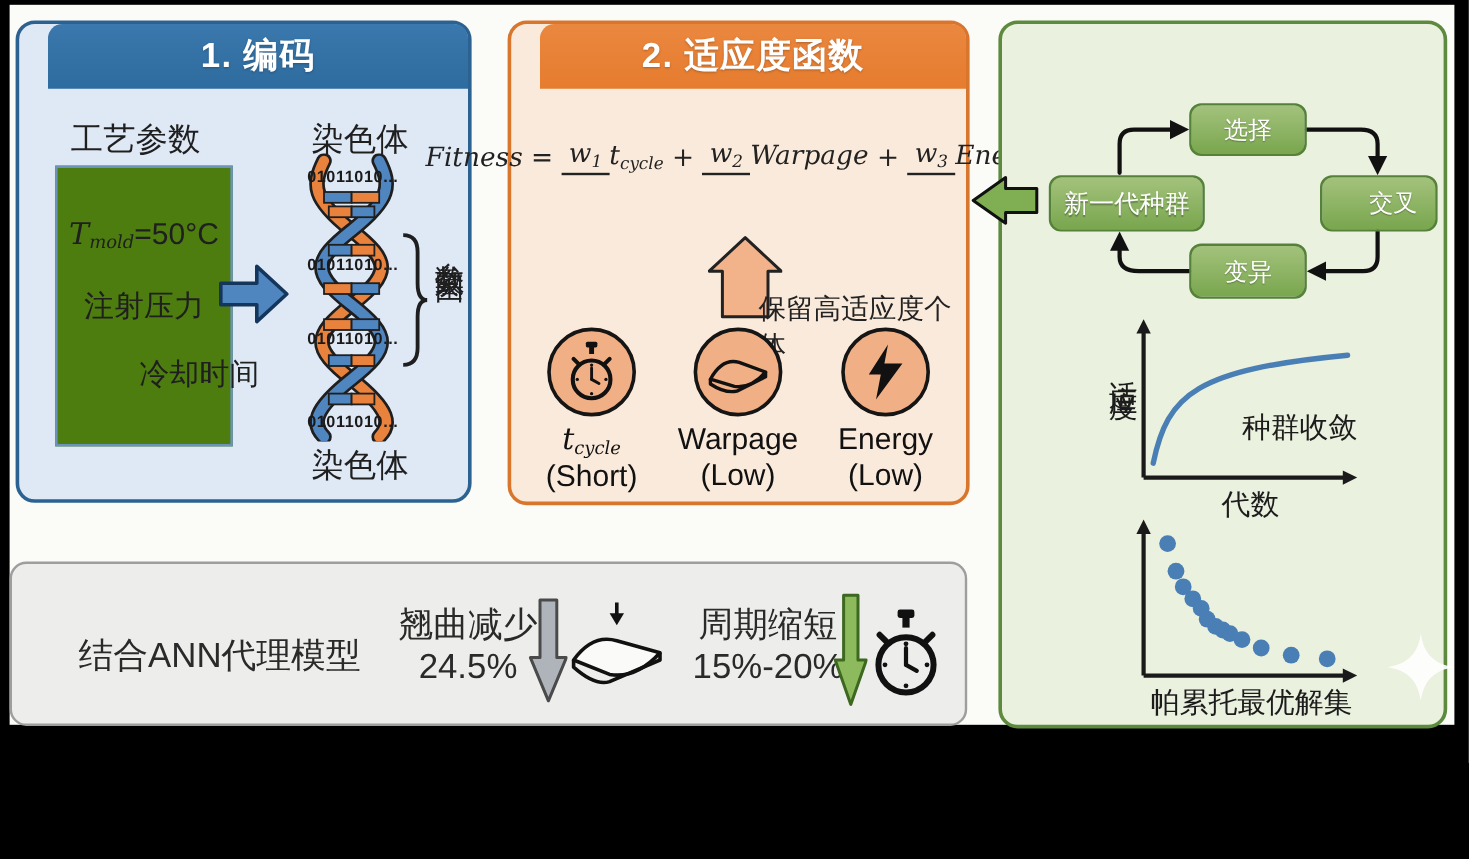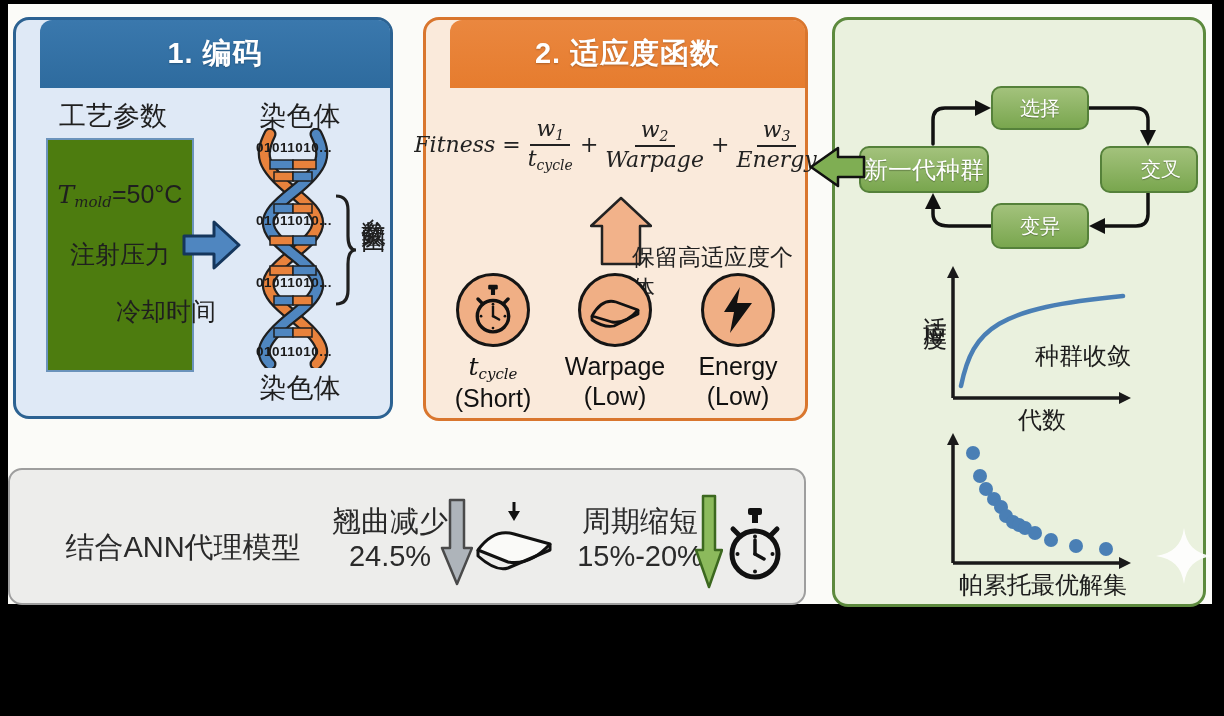--- a/index.html
+++ b/index.html
@@ -1,38 +1,38 @@
 <!DOCTYPE html>
 <html><head>
 <meta charset="utf-8">
 <style>
   html,body{margin:0;padding:0;}
   body{width:1224px;height:716px;background:#000;position:relative;
        font-family:"Liberation Sans","DejaVu Sans",sans-serif;color:#1f1f1f;}
   .canvas{position:absolute;left:8px;top:4px;width:1204px;height:600px;background:#fbfbf8;}
   .abs{position:absolute;}
   .panel{position:absolute;box-sizing:border-box;border-radius:16px;}
-  .panel-header{height:68px;border-radius:12px 12px 0 0;display:flex;align-items:center;justify-content:center;
+  .panel-header{height:54px;border-radius:12px 12px 0 0;display:flex;align-items:center;justify-content:center;
     color:#fff;font-size:29px;font-weight:bold;letter-spacing:1px;text-shadow:0 1px 2px rgba(0,0,0,.25);margin-left:24px;}
   
   .p1{left:5px;top:13px;width:380px;height:402px;background:#dfe9f6;border:3px solid #2c6292;}
   .p1 .panel-header{background:linear-gradient(#3a78ad,#2e6b9e);}
   .zh-label{font-size:27px;color:#1f1f1f;text-align:center;}
   .param-box{left:15px;top:118px;width:144px;height:230px;background:#4d7c0f;border:2px solid #6b93bb;margin-left:15px;}
   .param-line{position:absolute;left:0;width:100%;text-align:center;font-size:25px;}
   .math-i{font-family:"DejaVu Serif","Liberation Serif",serif;font-style:italic;}
   .sub{font-size:15px;vertical-align:-4px;}
   .dna-label{width:112px;text-align:center;font-size:13.5px;font-weight:bold;color:#1a1a1a;letter-spacing:.5px;}
   .vtext{writing-mode:vertical-rl;text-orientation:upright;font-size:25px;letter-spacing:4px;}
   
   .p2{left:415px;top:13px;width:385px;height:404px;background:#faeadb;border:3px solid #d9762e;}
   .p2 .panel-header{background:linear-gradient(#ea873f,#e67c2e);}
   .formula{left:0;top:96px;width:100%;display:flex;align-items:center;justify-content:center;gap:7px;
     font-family:"DejaVu Serif","Liberation Serif",serif;font-style:italic;font-size:22px;color:#222;}
-  .frac{display:inline-flex;flex-direction:column;align-items:center;line-height:1.15;}
+  .frac{display:inline-flex;flex-direction:row;align-items:center;line-height:1.15;}
   .frac .num{border-bottom:2.5px solid #222;padding:0 6px 1px;}
   .fsub{font-size:14px;vertical-align:-4px;}
   .keep-label{font-size:23px;color:#222;}
   .icon-block{position:absolute;width:120px;text-align:center;}
   .icon-circle{width:74px;height:74px;border-radius:50%;background:#f0af85;border:3.5px solid #151515;
     margin:0 auto;display:flex;align-items:center;justify-content:center;box-sizing:border-box;}
   .icon-label{font-size:25px;line-height:1.2;margin-top:4px;color:#111;}
   
   .p3{left:824px;top:13px;width:374px;height:590px;background:#eaf1de;border:3px solid #5d8a3e;}
   .p3 .panel-header{background:linear-gradient(#7aa553,#69963f);}
@@ -221,21 +221,21 @@
             <circle cx="216" cy="520" r="7"></circle>
             <circle cx="241" cy="526" r="7"></circle>
           <circle cx="271" cy="529" r="7"></circle>
         </g>
       </g>
     </svg>
 
     <div class="cycle-box" style="left:156px;top:66px;width:98px;height:44px;">选择</div>
     <div class="cycle-box" style="left:265px;top:126px;width:98px;height:47px;padding-left:24px;">交叉</div>
     <div class="cycle-box" style="left:156px;top:183px;width:98px;height:46px;">变异</div>
-    <div class="cycle-box" style="left:24px;top:126px;width:130px;height:47px;font-size:24px;">新一代种群</div>
+    <div class="cycle-box" style="left:39px;top:126px;width:130px;height:47px;font-size:21px;">新一代种群</div>
 
     <div class="chart-label vtext" style="left:84px;top:278px;height:100px;font-size:24px;">适应度</div>
     <div class="chart-label" style="left:200px;top:320px;">种群收敛</div>
     <div class="chart-label" style="left:172px;top:384px;width:70px;text-align:center;">代数</div>
     <div class="chart-label" style="left:118px;top:549px;width:180px;text-align:center;">帕累托最优解集</div>
   </div>
 
   <svg class="abs" style="left:800px;top:141px;z-index:4;" width="58" height="44" viewBox="0 0 58 44">
     <polygon points="56,12 30,12 30,3 3,22 30,41 30,32 56,32" fill="#7fae53" stroke="#111" stroke-width="2.5" stroke-linejoin="round"></polygon>
   </svg>

